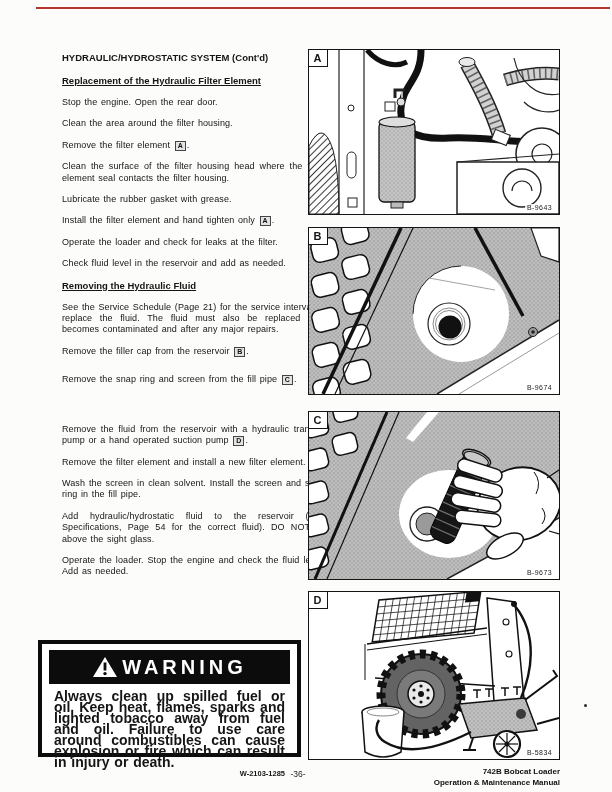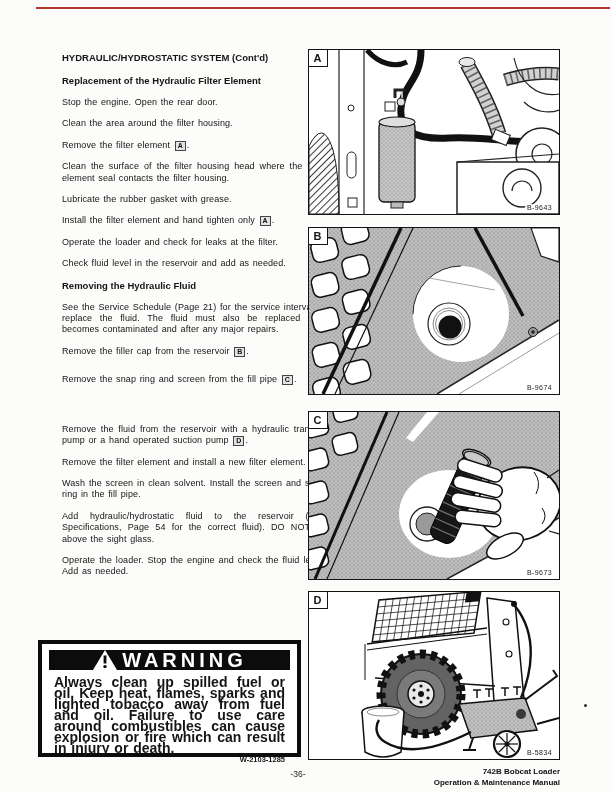--- a/index.html
+++ b/index.html
@@ -4,34 +4,34 @@
 <style>
   html,body{margin:0;padding:0;}
   body{width:612px;height:792px;position:relative;background:#fcfcfb;
        font-family:"Liberation Sans", sans-serif;color:#151515;overflow:hidden;}
   .red-rule{position:absolute;left:36px;right:2px;top:7px;height:2px;background:#b5342c;}
   .ink-speck{position:absolute;left:584px;top:704px;width:3px;height:3px;background:#2a2a2a;border-radius:50%;}
 
   
   .left-col{position:absolute;left:38px;top:52px;width:263px;margin-left:24px;}
   .doc-h1{font-size:9.5px;font-weight:bold;margin:0 0 12px 0;}
-  .doc-h2{font-size:9.5px;font-weight:bold;margin:0 0 11px 0;}
+  .doc-h2{font-size:9.5px;font-weight:bold;margin:0 0 11px 0;text-decoration:underline;}
   .sec2 .doc-h2{margin-top:8px;}
   .left-col p{font-size:9px;line-height:11.4px;margin:0 0 10px 0;text-align:justify;
               letter-spacing:0.1px;word-spacing:1px;}
   p.mb-lg{margin-bottom:17px;}
   p.mb-xl{margin-bottom:38px;}
   .refbox{display:inline-block;border:1px solid #444;background:#e3e3e3;color:#111;
           font-weight:bold;font-size:7px;line-height:8px;padding:0 2px;margin:0 1px;
           vertical-align:0px;}
 
   
   .warning-box{position:absolute;left:38px;top:640px;width:263px;height:117px;
                border:4px solid #0c0c0c;background:#fff;box-sizing:border-box;}
-  .warning-band{margin:6px 7px 7px 7px;height:20px;background:#0c0c0c;color:#fff;
+  .warning-band{margin:6px 7px 7px 7px;height:34px;background:#0c0c0c;color:#fff;
                 display:flex;align-items:center;justify-content:center;gap:4px;}
   .warning-band .w-title{font-size:20px;font-weight:bold;letter-spacing:4px;}
   .warning-body{font-size:14px;font-weight:bold;line-height:11px;text-align:justify;
                 margin:2px 12px 0 12px;word-spacing:1px;}
   .warning-code{font-size:7.5px;font-weight:bold;text-align:right;margin:1px 12px 0 0;}
 
   
   .figure{position:absolute;left:308px;width:250px;border:1.5px solid #141414;
           background:#fff;box-sizing:content-box;}
   .fig-a{top:49px;height:164px;}

